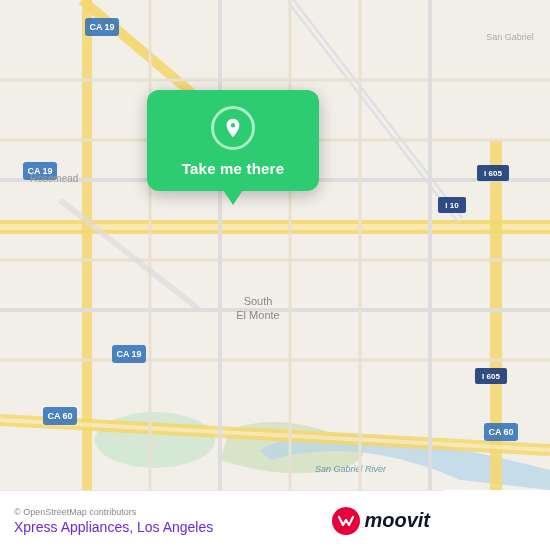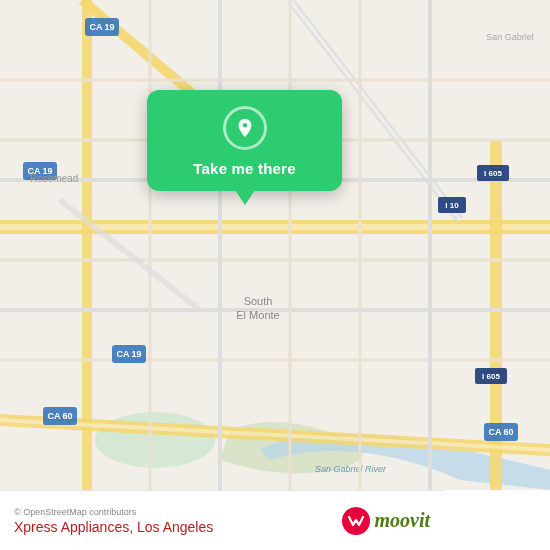--- a/index.html
+++ b/index.html
@@ -25,21 +25,21 @@
       inset: 0;
       width: 100%;
       height: 100%;
     }
 
     
     #popup-card {
       position: absolute;
       top: 90px;
       left: 147px;
-      width: 195px;
+      width: 172px;
       background: #2ecc71;
       border-radius: 12px;
       display: flex;
       flex-direction: column;
       align-items: center;
       padding: 16px 33px 14px;
       box-shadow: 0 4px 16px rgba(0,0,0,0.25);
       z-index: 10;
     }
 
@@ -102,41 +102,40 @@
     }
 
     .attribution-text {
       font-size: 9px;
       color: #888;
     }
 
     .location-name {
       font-size: 14px;
       font-weight: 500;
-      color: #b91c1c;
+      color: #6d28d9;
       margin-top: 2px;
     }
 
     .moovit-logo {
       display: flex;
       align-items: center;
       gap: 4px;
     }
 
     .moovit-icon {
       width: 28px;
       height: 28px;
     }
 
     .moovit-text {
       font-size: 20px;
       font-weight: 700;
-      color: #4d7c0f;
+      color: #0f172a;
       font-style: italic;
-      font-family: Liberation Serif, serif;
     }
   </style>
 </head>
 <body>
 
 <div id="map-container">
   <svg id="map-svg" viewBox="0 0 550 490" xmlns="http://www.w3.org/2000/svg">
 
     <rect width="550" height="490" fill="#f2efe9"></rect>
 

